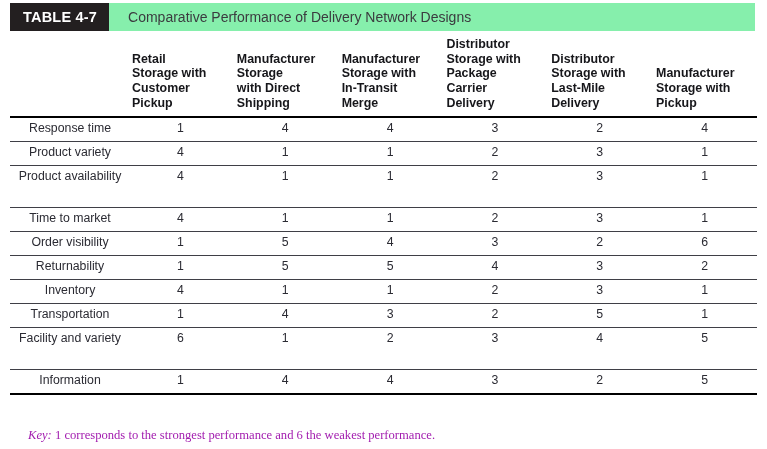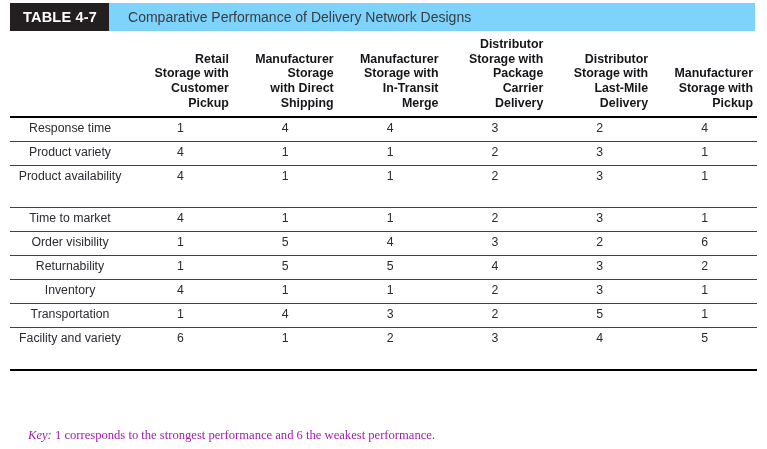--- a/index.html
+++ b/index.html
@@ -22,21 +22,21 @@
     background: #ffffff;
   }
 
   
   #title-band {
     position: absolute;
     left: 10px;
     top: 3px;
     width: 745px;
     height: 28px;
-    background: #7dd3fc;
+    background: #86efac;
     display: flex;
     align-items: stretch;
   }
   #table-number-badge {
     background: #231f20;
     color: #ffffff;
     font-weight: bold;
     font-size: 14.5px;
     letter-spacing: 0.2px;
     display: flex;
@@ -66,21 +66,21 @@
   #data-table col.c-label { width: 118px; }
   #data-table col.c-data  { width: 104.8px; }
 
   #data-table thead th {
     font-weight: bold;
     font-size: 12.4px;
     color: #16161a;
     vertical-align: bottom;
     padding: 4px 4px 6px 4px;
     line-height: 1.18;
-    text-align: right;
+    text-align: left;
     border: none;
   }
   #data-table thead th.col-head-label {
     text-align: left;
   }
   #data-table thead tr {
     border-bottom: 2.2px solid #000000;
   }
 
   #data-table tbody td {
@@ -254,20 +254,29 @@
         </tr>
         <tr class="tall">
           <td class="row-label">Facility and variety</td>
           <td>6</td>
           <td>1</td>
           <td>2</td>
           <td>3</td>
           <td>4</td>
           <td>5</td>
         </tr>
+        <tr>
+          <td class="row-label">Information</td>
+          <td>1</td>
+          <td>4</td>
+          <td>4</td>
+          <td>3</td>
+          <td>2</td>
+          <td>5</td>
+        </tr>
       </tbody>
   </table>
 
   <div id="table-key">
     <span class="key-word">Key:</span><span> 1 corresponds to the strongest performance and 6 the weakest performance.</span>
   </div>
 
 </div>
 
 </body></html>

